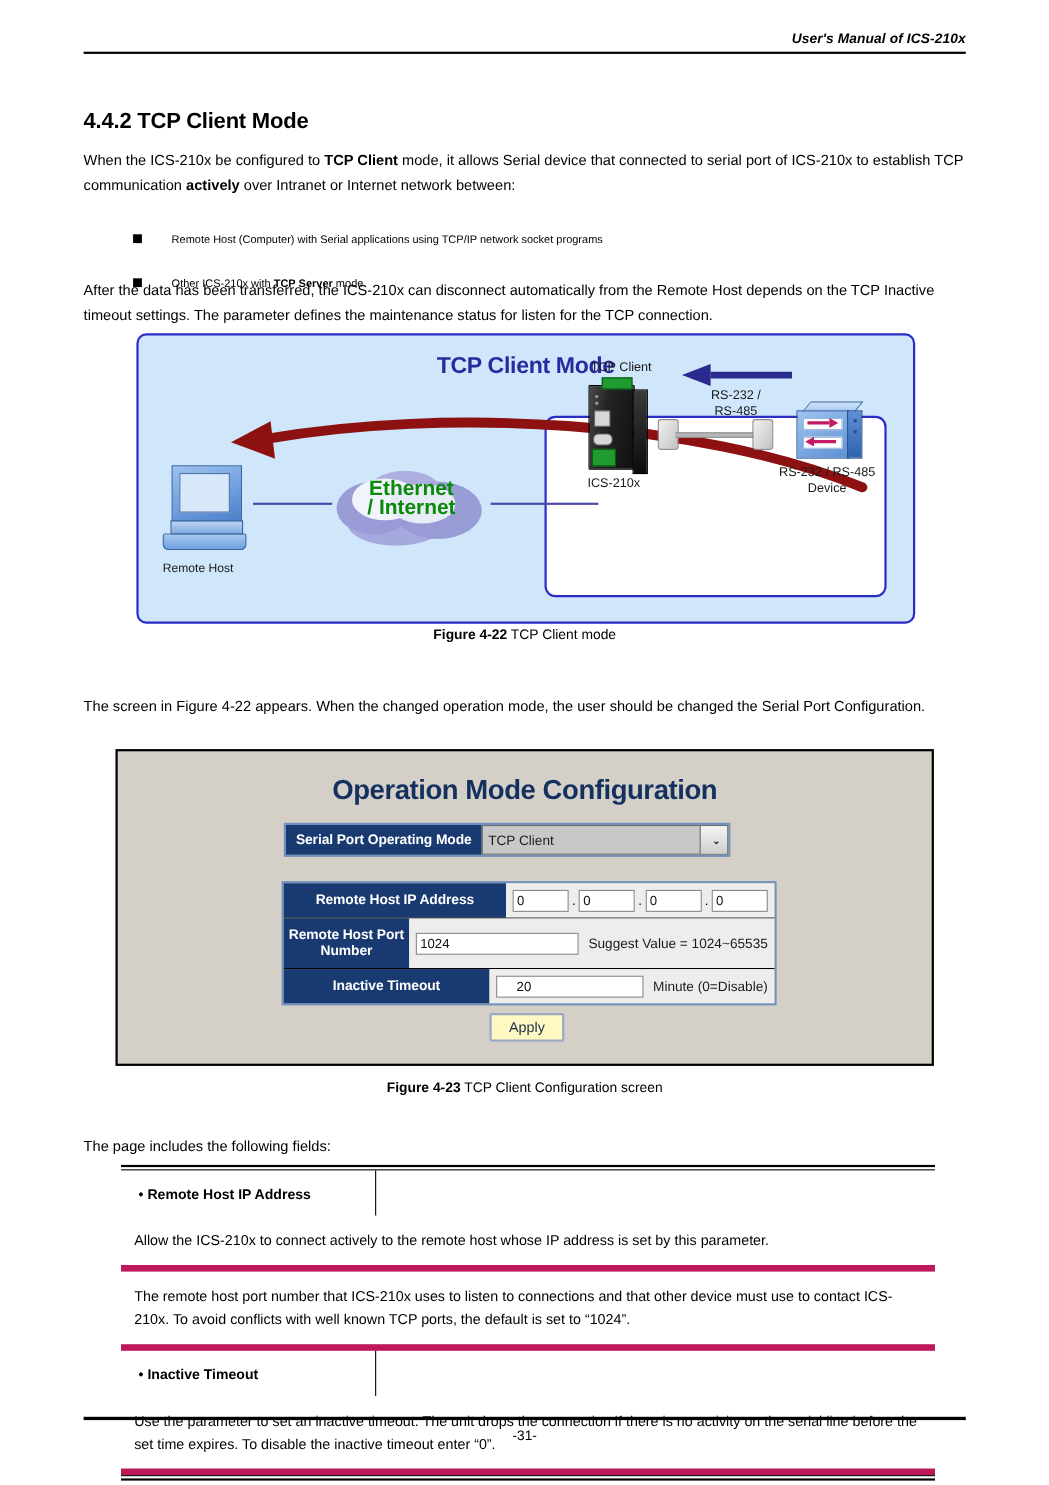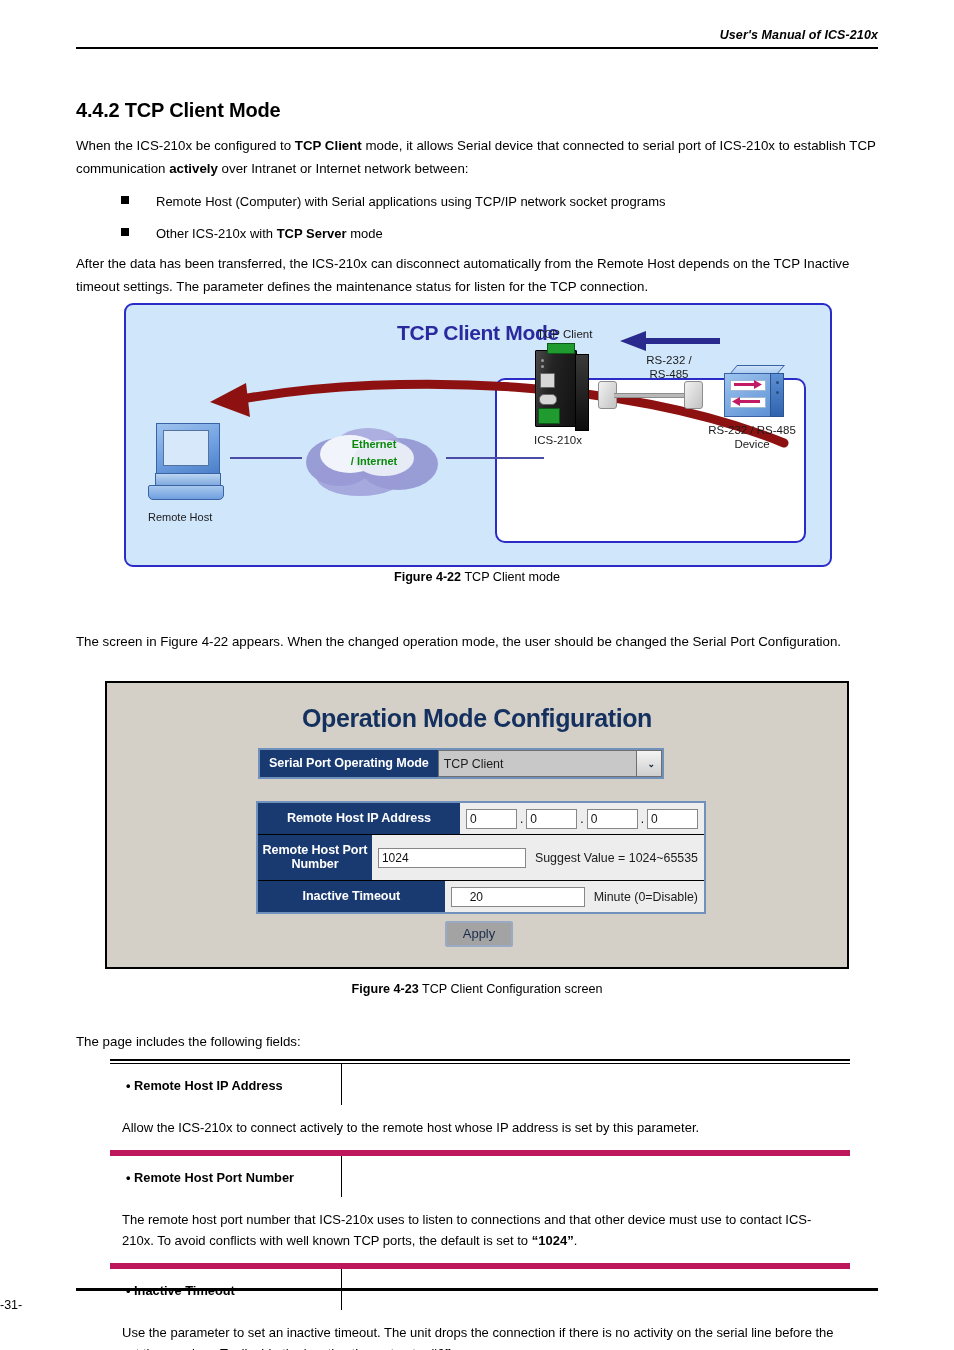--- a/index.html
+++ b/index.html
@@ -25,21 +25,21 @@
   .h2 {
     position:absolute; left:76px; top:99px;
     font-size:20px; font-weight:bold; letter-spacing:-.2px;
   }
   .para {
     position:absolute; left:76px; width:800px;
     font-size:13.3px; line-height:23px; text-align:left;
   }
   .para b { font-weight:bold; }
   .bullets { position:absolute; left:76px; width:800px; }
-  .bullet { display:flex; align-items:flex-start; font-size:13px; line-height:23px; margin-bottom:9px; }
+  .bullet { display:flex; align-items:flex-start; font-size:10px; line-height:23px; margin-bottom:9px;margin-top:17px; }
   .bsq {
     width:8px; height:8px; background:#000; flex:0 0 8px;
     margin:6px 0 0 45px;
   }
   .btxt { margin-left:27px; }
 
   
   .fig1 {
     position:absolute; left:124px; top:303px; width:708px; height:264px;
     background:#cfe6fb; border:2.5px solid #2b2bc8; border-radius:9px;
@@ -165,46 +165,46 @@
   .ipbox, .txtbox {
     background:#fff; border:1px solid #878787; font-size:12px;
     color:#111; padding:2px 3px; box-sizing:border-box;
   }
   .ipbox { width:51px; }
   .txtbox { width:148px; }
   .dot { padding:0 3px; font-size:12px; }
   .hint { font-size:12.4px; color:#1b1b1b; margin-left:9px; white-space:nowrap; }
   .apply-wrap { position:absolute; left:149px; top:238px; width:446px; text-align:center; }
   .apply-btn {
-    display:inline-block; background:#a3a3a3;
+    display:inline-block; background:#fef9c3;
     border:2px solid #9aa9c4; padding:3px 16px 4px 16px;
     font-size:13px; color:#1c2c4c; border-radius:2px;
   }
 
   
   .ftable { position:absolute; left:110px; top:1059px; width:740px; }
   .ftop { border-top:2.2px solid #000; }
   .ftop2 { border-top:1.2px solid #000; margin-top:1.5px; }
   .frow { display:flex; border-bottom:6px solid #be185d;flex-direction:column; }
   .frow:last-child { border-bottom:none; }
   .fcell-a {
     width:232px; box-sizing:border-box; padding:14px 0 12px 16px;
     font-size:12.8px; font-weight:bold; border-right:1px solid #000;
   }
   .fcell-b {
     flex:1; box-sizing:border-box; padding:13px 8px 12px 12px;
     font-size:13px; line-height:20.5px;
   }
-  .fcell-b b { font-weight:bold; }
+  .fcell-b b { font-weight:normal; }
   .fbot { border-top:1.2px solid #000; }
   .fbot2 { border-top:2.2px solid #000; margin-top:1.5px; }
 
   
   .foot-rule { position:absolute; left:76px; top:1288px; width:802px; border-top:3px solid #000; }
-  .foot-num { position:absolute; left:0; width:954px; top:1298px; font-size:12.5px; }
+  .foot-num { position:absolute; left:0; width:954px; top:1298px; text-align:center; font-size:12.5px; }
 </style>
 </head>
 <body>
 
 <div class="page">
 
   <div class="hdr">
     <div class="hdr-text">User's Manual of ICS-210x</div>
     <div class="hdr-rule"></div>
   </div>
@@ -252,21 +252,21 @@
 
     <div style="position:absolute; left:172px; top:113px; width:152px; height:80px;">
       <svg viewBox="0 0 152 80" style="width:152px; height:80px;">
         <ellipse cx="42" cy="44" rx="34" ry="24" fill="#8f8fcf" opacity=".85"></ellipse>
         <ellipse cx="100" cy="46" rx="40" ry="26" fill="#8f8fcf" opacity=".85"></ellipse>
         <ellipse cx="70" cy="30" rx="34" ry="20" fill="#a9a9dd" opacity=".9"></ellipse>
         <ellipse cx="62" cy="58" rx="44" ry="20" fill="#9a9ad6" opacity=".8"></ellipse>
         <ellipse cx="52" cy="36" rx="30" ry="19" fill="#f2f4fb"></ellipse>
         <ellipse cx="86" cy="40" rx="30" ry="18" fill="#e7ebf6"></ellipse>
       </svg>
-      <div style="position:absolute; left:0; top:18px; width:152px; text-align:center; font-size:11px; font-weight:bold; color:#0a8a0a; line-height:17px;">
+      <div style="position:absolute; left:0; top:18px; width:152px; text-align:center; font-size:19px; font-weight:bold; color:#0a8a0a; line-height:17px;">
         <div>Ethernet</div>
         <div>/ Internet</div>
       </div>
     </div>
 
     <div class="lbl" style="left:411px; top:22px; font-size:11.5px;">TCP Client</div>
 
     <div>
       <div class="ics-body" style="left:409px; top:45px;"></div>
       <div class="ics-side" style="left:449px; top:49px;"></div>
@@ -380,21 +380,20 @@
   <div class="ftable">
     <div class="ftop"></div>
     <div class="ftop2"></div>
 
     <div class="frow">
       <div class="fcell-a">• Remote Host IP Address</div>
       <div class="fcell-b"><span>Allow the ICS-210x to connect actively to the remote host whose IP address is set by this parameter.</span></div>
     </div>
 
     <div class="frow">
-      <div class="fcell-a">• Remote Host  Port Number</div>
       <div class="fcell-b"><span>The remote host port number that ICS-210x uses to listen to connections and that other device must use to contact ICS-210x. To avoid conflicts with well known TCP ports, the default is set to </span><b>“1024”</b><span>.</span></div>
     </div>
 
     <div class="frow">
       <div class="fcell-a">• Inactive Timeout</div>
       <div class="fcell-b"><span>Use the parameter to set an inactive timeout. The unit drops the connection if there is no activity on the serial line before the set time expires. To disable the inactive timeout enter </span><b>“0”</b><span>.</span></div>
     </div>
 
     <div class="fbot"></div>
     <div class="fbot2"></div>

